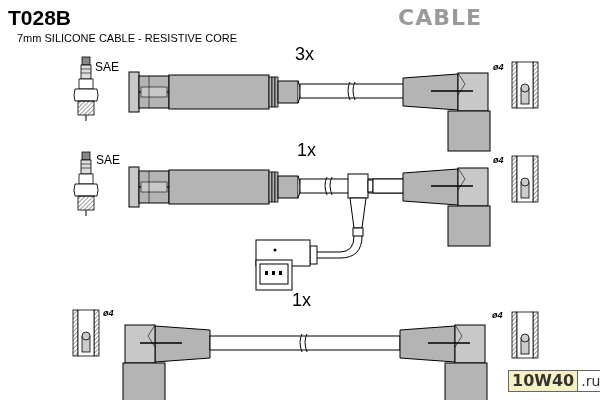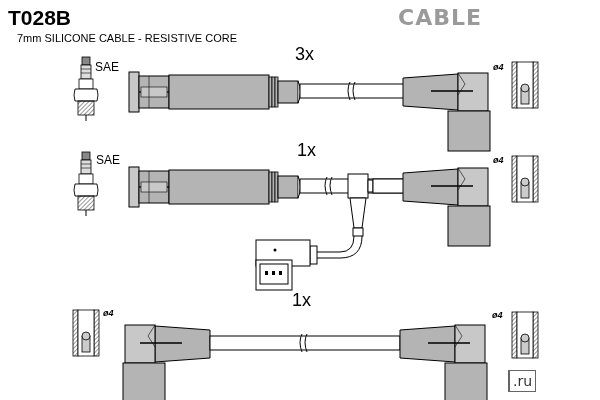--- a/index.html
+++ b/index.html
@@ -123,14 +123,15 @@
       <use href="#angleboot" x="0" y="0"></use>
     </g>
     <rect x="210" y="336" width="190" height="14" fill="#fff" stroke="#000" stroke-width="1"></rect>
     <path d="M302 334 q-4 8 0 18 M307 334 q-4 8 0 18" fill="#fff" stroke="#000" stroke-width="1"></path>
     <use href="#angleboot" x="400" y="330"></use>
     <use href="#terminal" x="512" y="312"></use>
   </g>
 </svg>
 
 <div id="watermark" class="abs">
+  <span class="wm-num">10W40</span>
   <span class="wm-dom">.ru</span>
 </div>
 
 </body></html>

